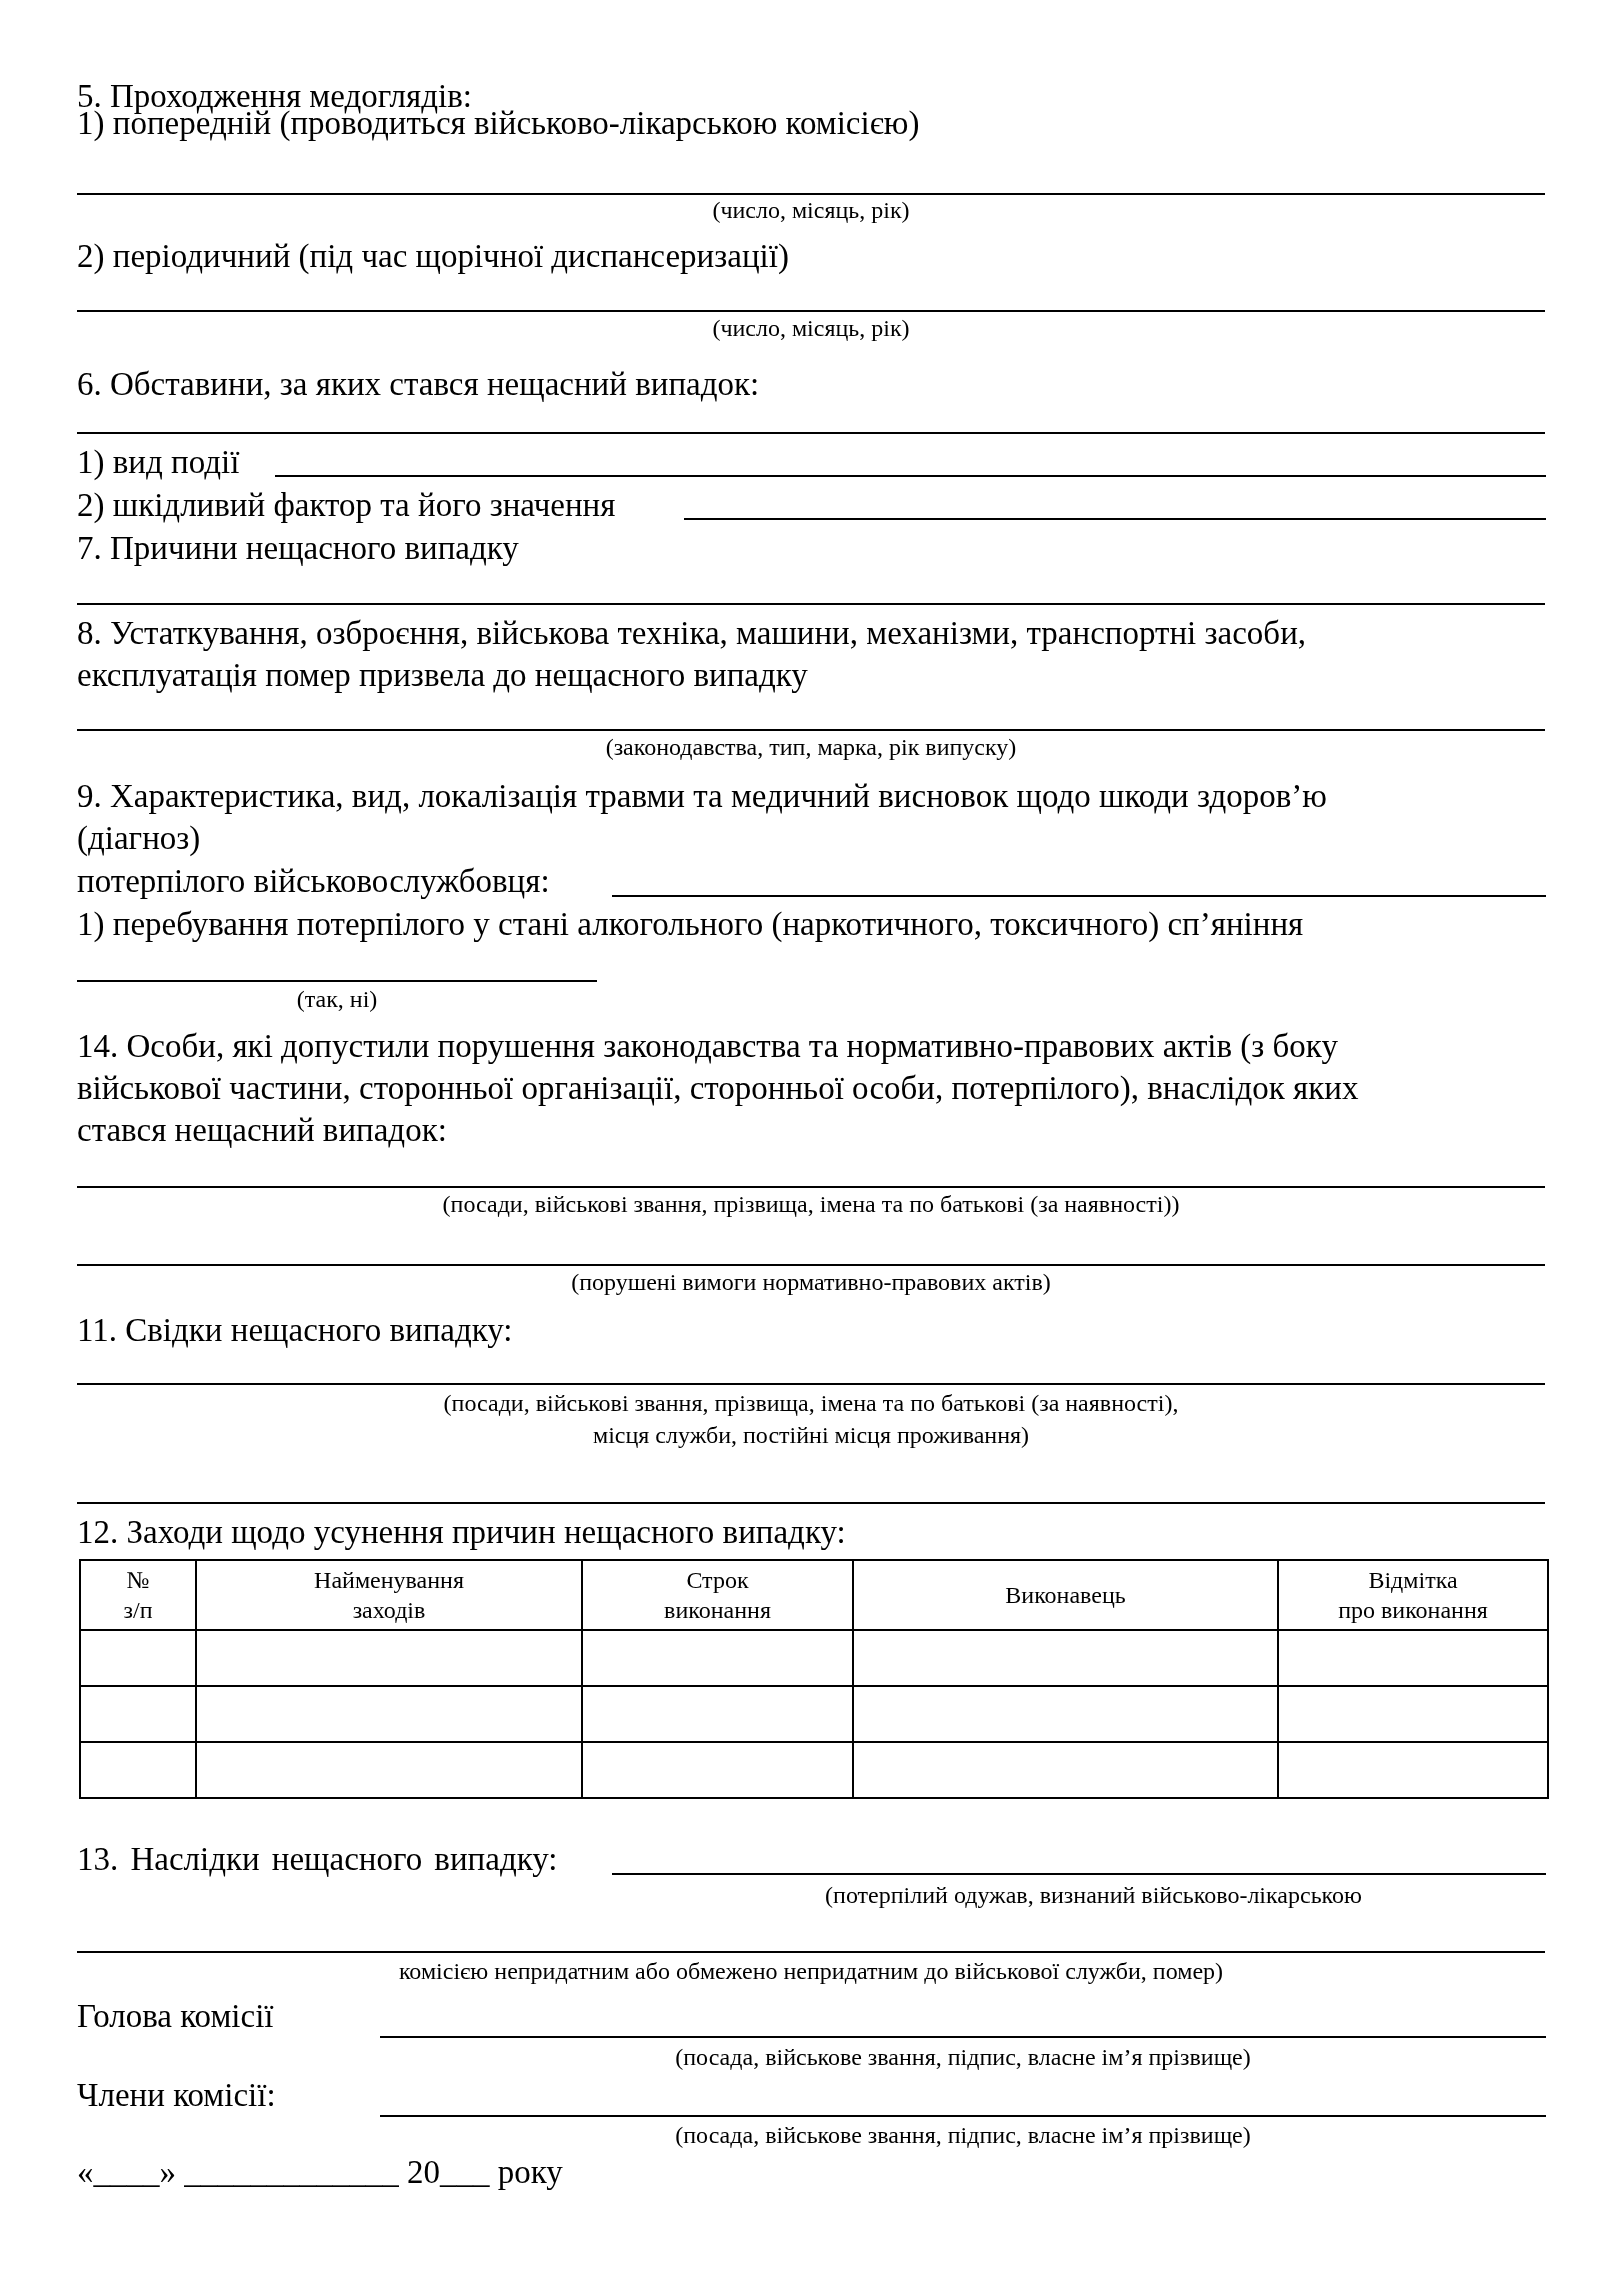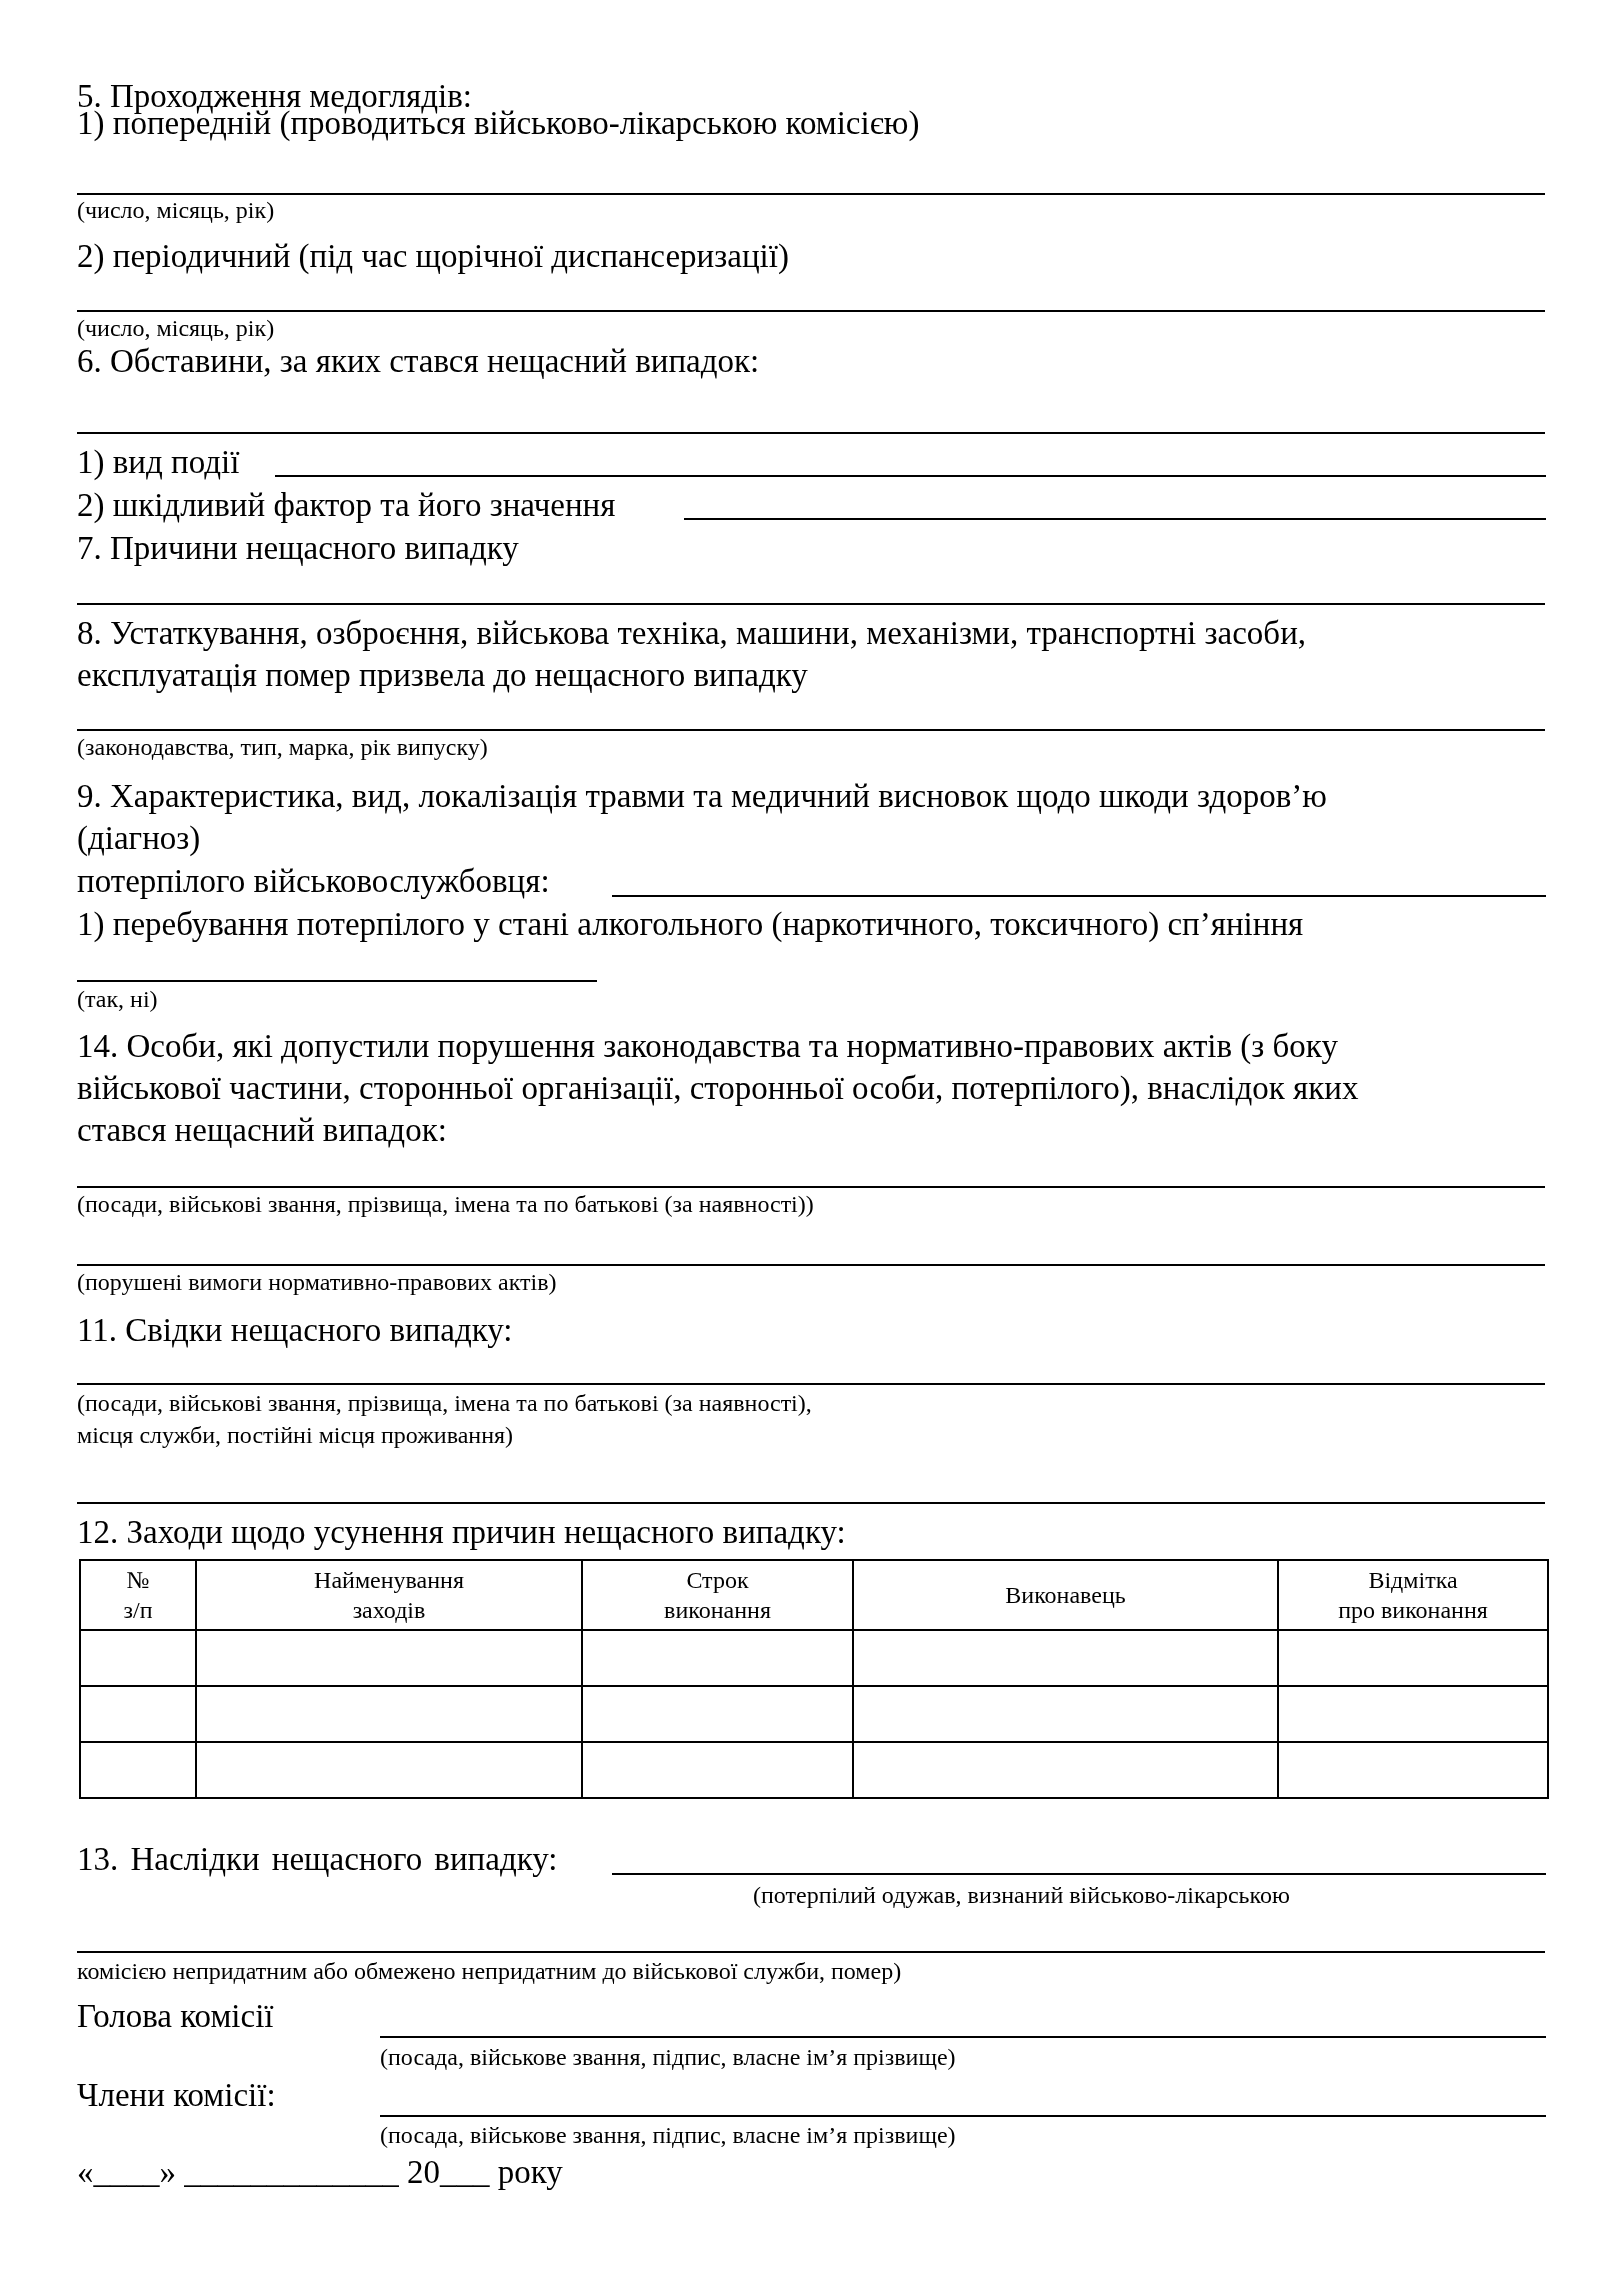--- a/index.html
+++ b/index.html
@@ -1,39 +1,39 @@
 <!DOCTYPE html>
 <html style="font-size:10.5px"><head>
 <meta charset="utf-8">
 <style>
   html, body { margin: 0; padding: 0; background: #ffffff; }
   body { width: 1623px; height: 2295px; position: relative; overflow: hidden;
          font-family: "Liberation Serif", "DejaVu Serif", serif; color: #000; }
   .t { position: absolute; left: 77px; font-size: 33px; line-height: 39px; white-space: nowrap; text-align: center; }
-  .cap { position: absolute; font-size: 24px; line-height: 29px; text-align: left; white-space: nowrap; }
+  .cap { position: absolute; font-size: 24px; line-height: 29px; text-align: center; white-space: nowrap; }
   .rule { position: absolute; height: 0; border-top: 2.6px solid #000; }
   .full { left: 77px; width: 1468px; }
   table.measures { position: absolute; left: 79px; top: 1559px; width: 1468px; border-collapse: collapse; table-layout: fixed; }
   table.measures td, table.measures th { border: 2.6px solid #000; font-weight: normal; font-size: 24px; line-height: 30px; text-align: center; vertical-align: middle; padding: 0; }
   table.measures thead th { height: 68px; }
   table.measures tbody td { height: 54px; }
   .sig-rule { left: 380px; width: 1166px; }
 </style>
 </head>
 <body>
 
 <div class="t" style="top:77px">5. Проходження медоглядів:</div>
 <div class="t" style="top:104px">1) попередній (проводиться військово-лікарською комісією)</div>
 <div class="rule full" style="top:193px"></div>
 <div class="cap" style="top:196px; left:77px; width:1468px">(число, місяць, рік)</div>
 <div class="t" style="top:237px">2) періодичний (під час щорічної диспансеризації)</div>
 <div class="rule full" style="top:310px"></div>
 <div class="cap" style="top:314px; left:77px; width:1468px">(число, місяць, рік)</div>
 
-<div class="t" style="top:342px">6. Обставини, за яких стався нещасний випадок:</div>
+<div class="t" style="top:365px">6. Обставини, за яких стався нещасний випадок:</div>
 <div class="rule full" style="top:432px"></div>
 <div class="t" style="top:443px">1) вид події</div>
 <div class="rule" style="top:475px; left:275px; width:1271px"></div>
 <div class="t" style="top:486px">2) шкідливий фактор та його значення</div>
 <div class="rule" style="top:518px; left:684px; width:862px"></div>
 
 <div class="t" style="top:529px">7. Причини нещасного випадку</div>
 <div class="rule full" style="top:603px"></div>
 
 <div class="t" style="top:614px">8. Устаткування, озброєння, військова техніка, машини, механізми, транспортні засоби,</div>

